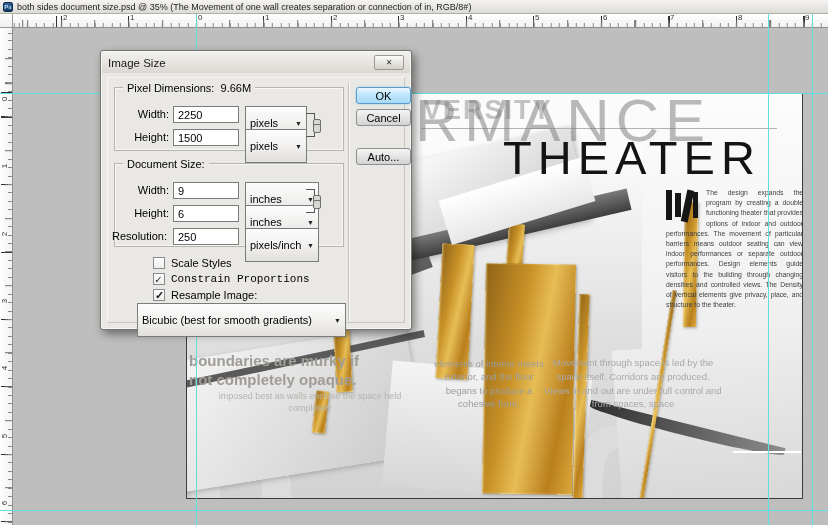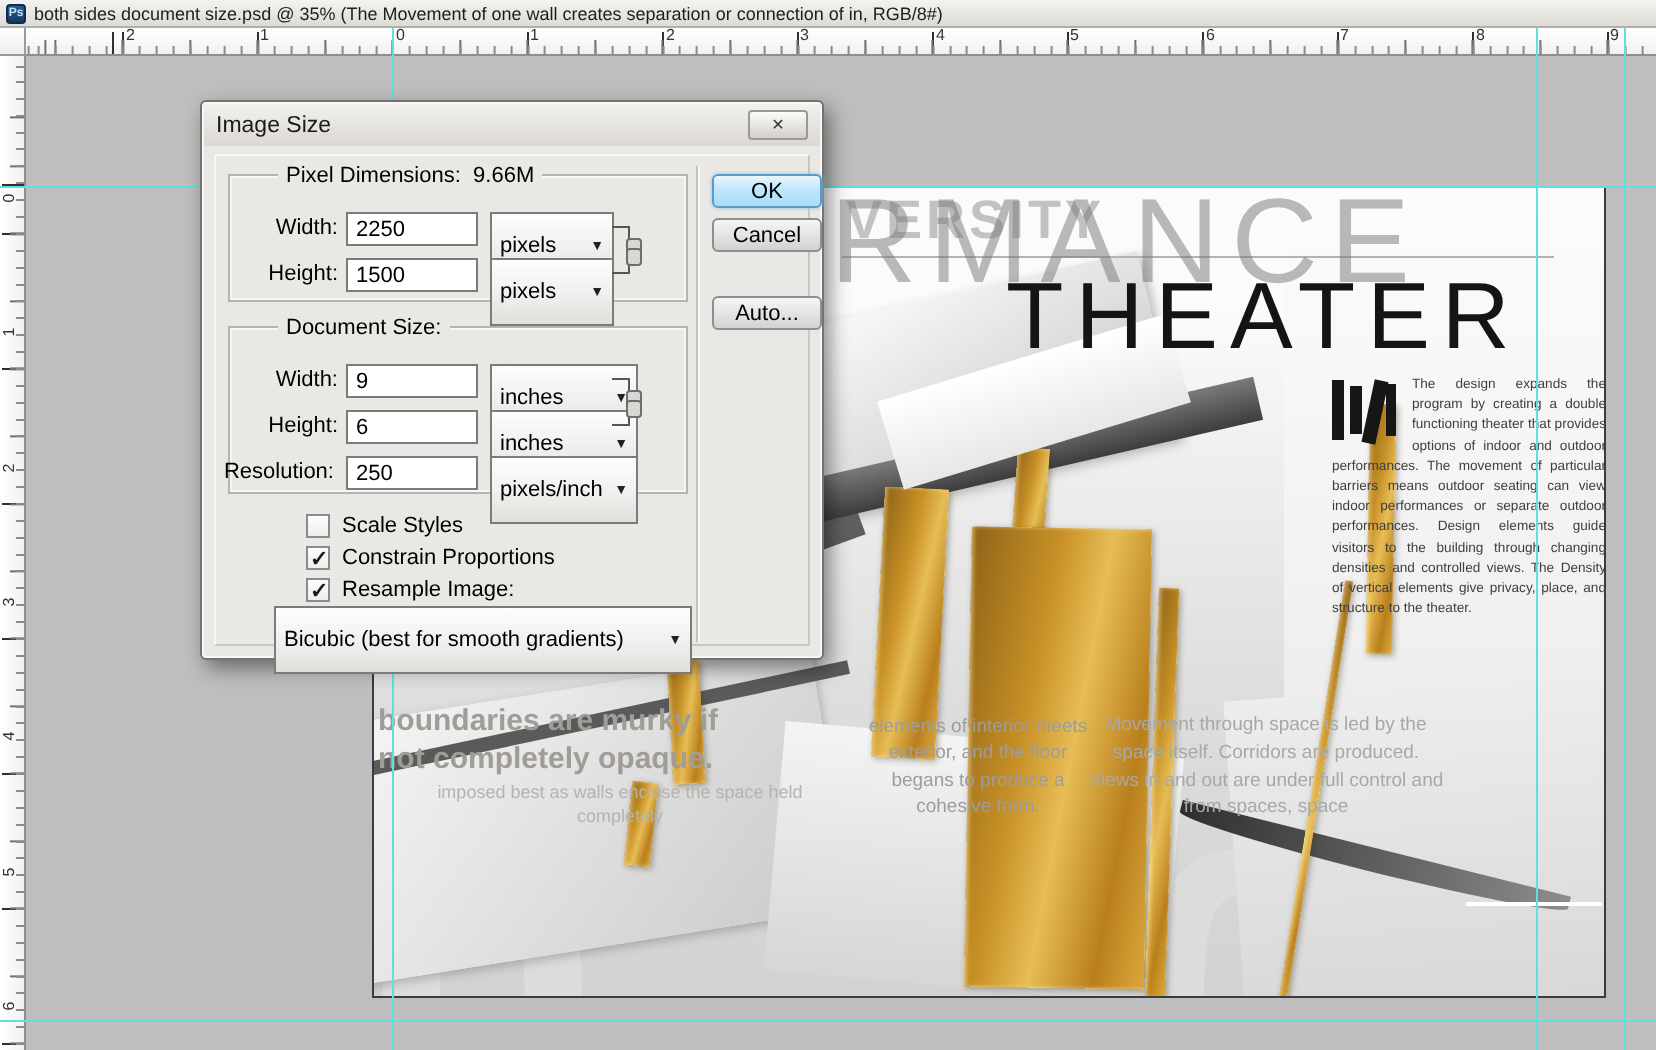--- a/index.html
+++ b/index.html
@@ -129,21 +129,21 @@
     background:linear-gradient(#fbfbfa,#e8e6e2 50%,#d3d0ca); display:flex; align-items:center;
     justify-content:center; font-size:8px; color:#333; cursor:default; }
   .dlg-body { position:absolute; left:1px; top:22px; right:1px; bottom:1px; }
   .dlg-frame { position:absolute; left:5px; top:4px; right:5px; bottom:5px;
     border:1px solid; border-color:#f7f6f4 #c9c7c2 #c9c7c2 #f7f6f4; pointer-events:none; }
 
   .group { position:absolute; border:1px solid #b6b4af; box-shadow:inset 0 0 0 1px #f7f6f3; }
   .g-pix { left:12px; top:14px; width:230px; height:64px; }
   .g-doc { left:12px; top:90px; width:230px; height:84px; }
   .glegend { position:absolute; top:-6px; left:8px; background:#eae8e4; padding:0 4px;
-    font-size:11px; color:#000; white-space:nowrap;margin-left:16px; }
+    font-size:11px; color:#000; white-space:nowrap; }
 
   .frow { position:absolute; height:17px;text-decoration:underline; }
   .flabel { position:absolute; width:54px; text-align:right; font-size:11px; color:#000; top:2px; left:0; }
   .flabel-wide { width:58px; left:-6px; }
   .field { position:absolute; left:58px; top:0; width:66px; height:17px; border:1px solid #7b7b7b;
     background:#fff; font-size:11px; font-family:"Liberation Sans",sans-serif; padding:0 0 0 4px; }
   .dd { position:absolute; height:17px; border:1px solid #7b7b7b;
     background:linear-gradient(#fdfdfd,#efeeec 60%,#e1dfdc); display:flex; align-items:center;
     justify-content:space-between; font-size:11px; color:#000; padding:16px 4px; cursor:default; }
   .dd .arr { font-size:7px; color:#222; margin-left:4px; }
@@ -328,21 +328,21 @@
       </div>
     </div>
     <div class="bracket bk2">
       <span class="chain"></span>
     </div>
 
     <div class="chk-row" style="top:183px;">
       <span class="chk"></span>
       <span class="chk-label">Scale Styles</span>
     </div>
-    <div class="chk-row" style="top:199px;">
+    <div class="chk-row" style="top:199px;font-family:Liberation Mono, monospace;">
       <span class="chk on"></span>
       <span class="chk-label">Constrain Proportions</span>
     </div>
     <div class="chk-row" style="top:215px;">
       <span class="chk on"></span>
       <span class="chk-label">Resample Image:</span>
     </div>
 
     <div class="dd dd-resample">
       <span>Bicubic (best for smooth gradients)</span>

